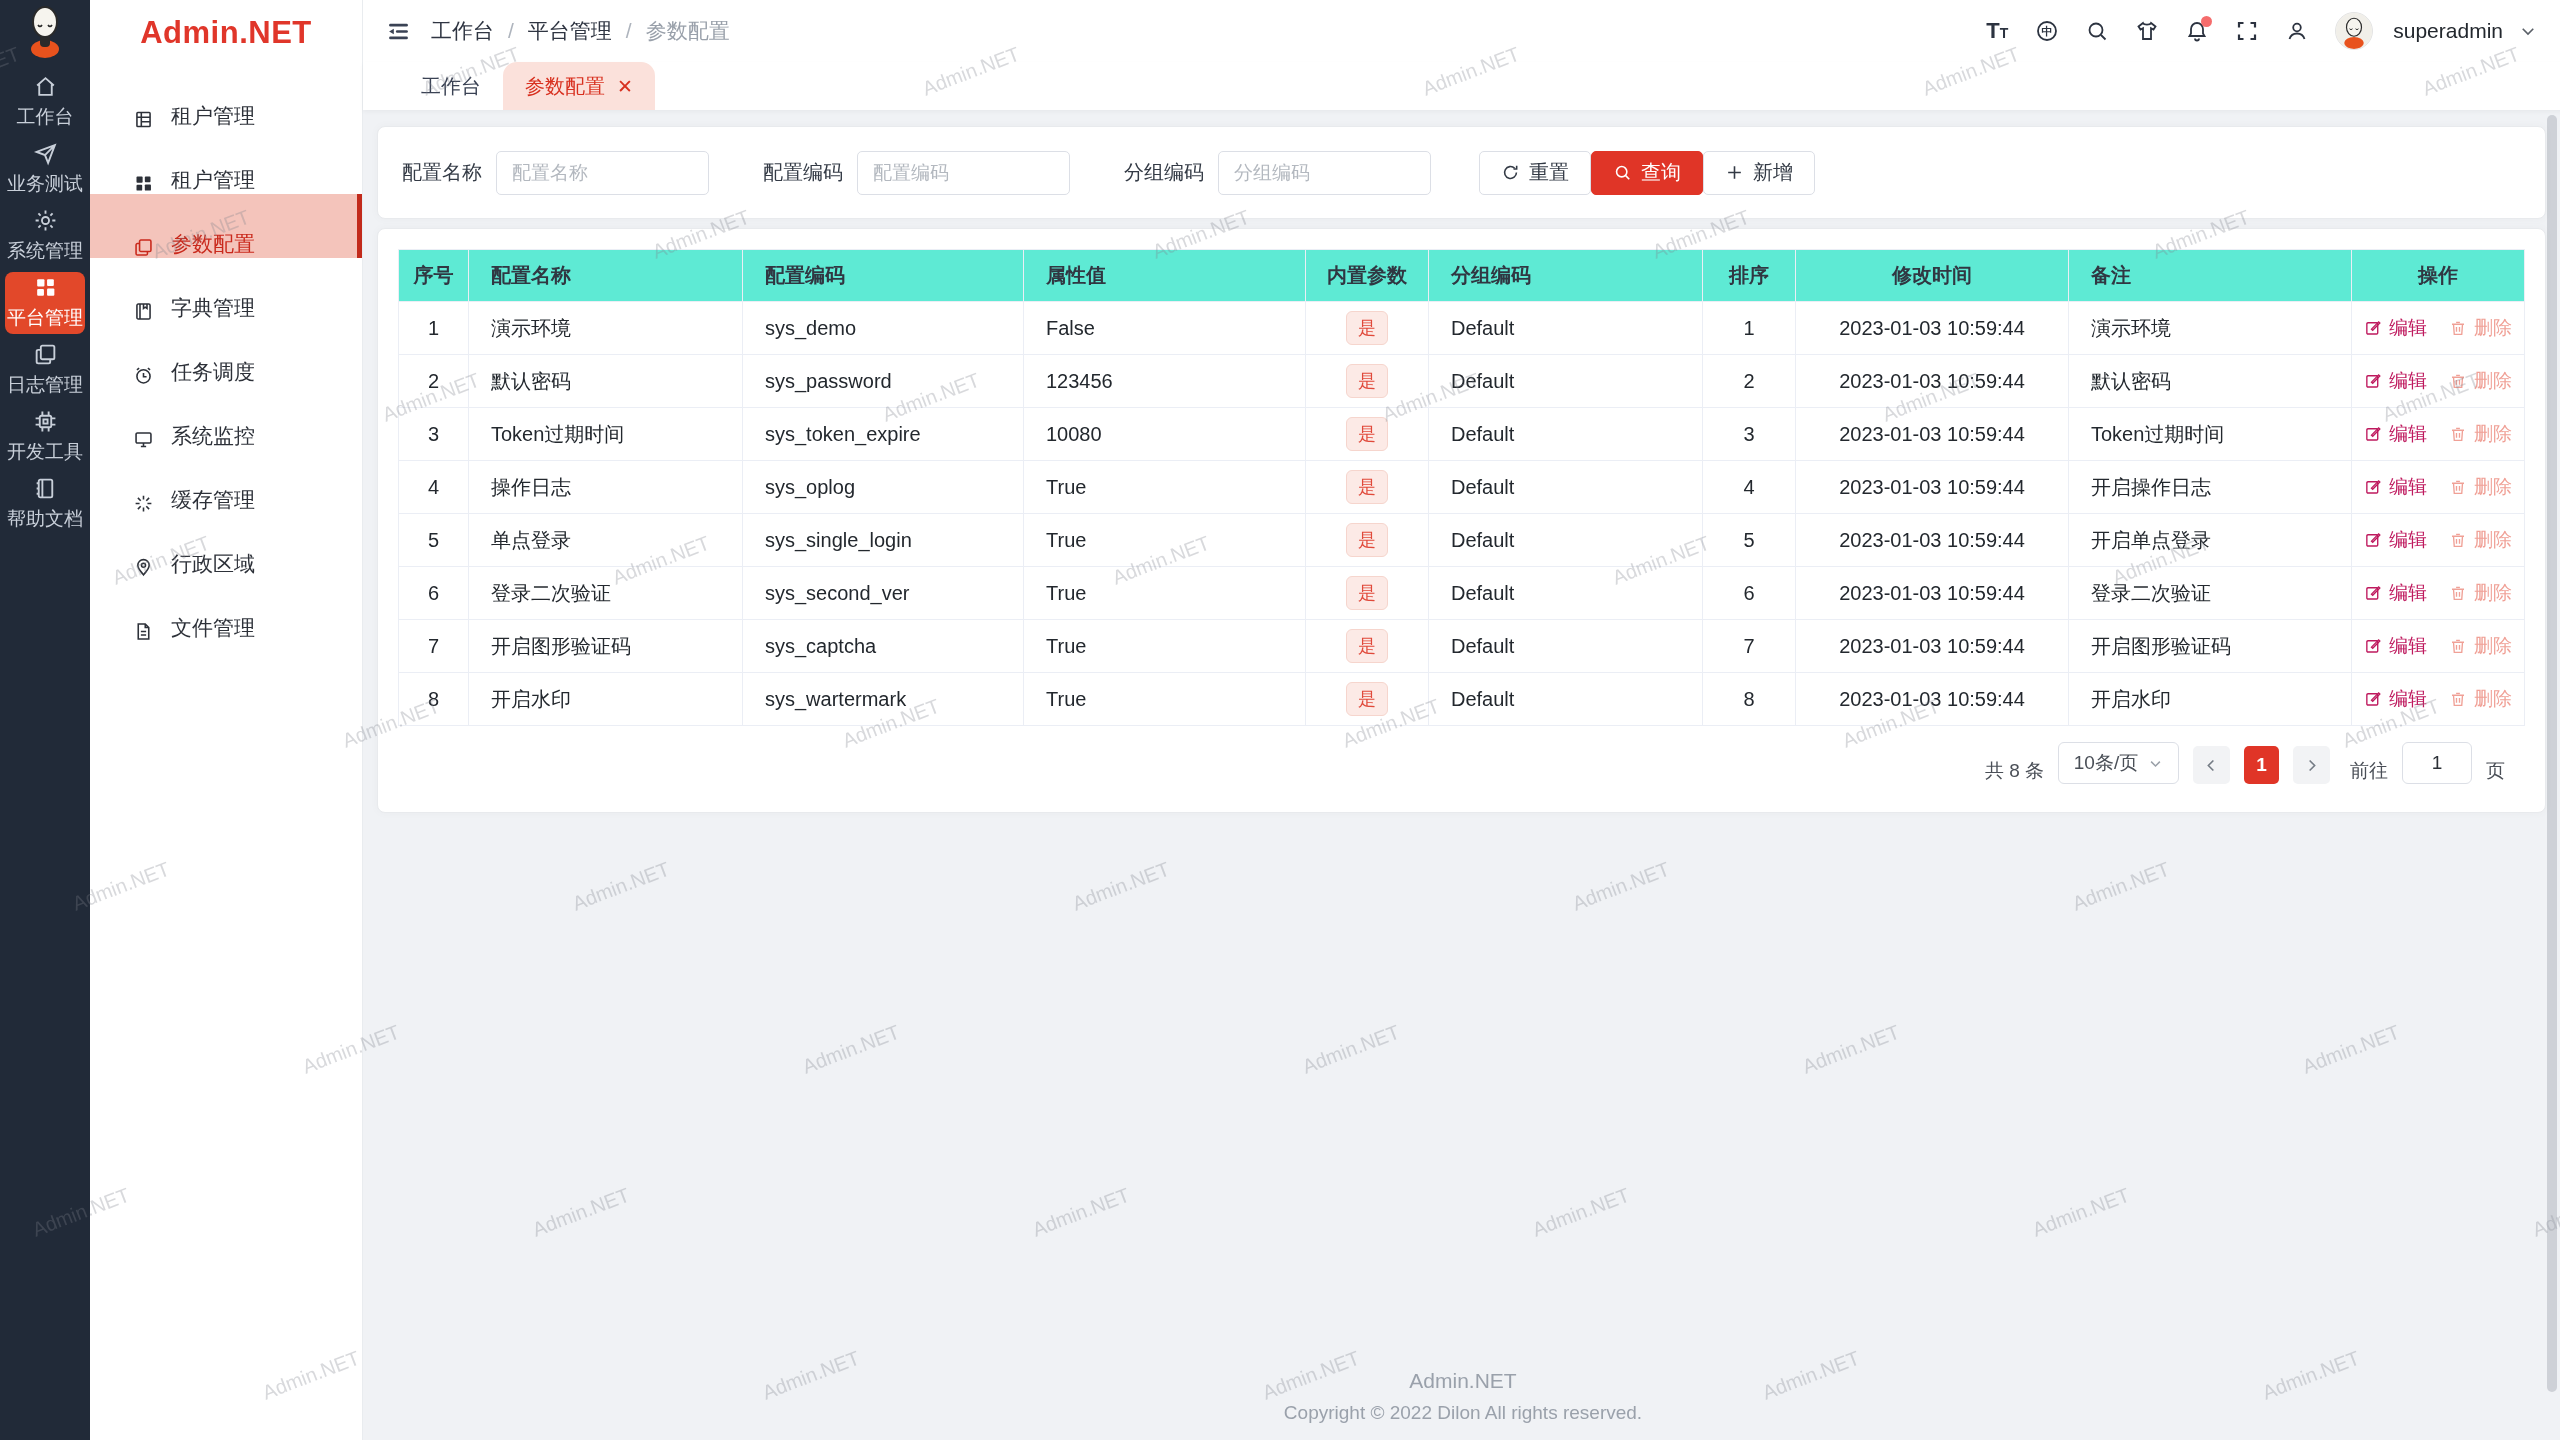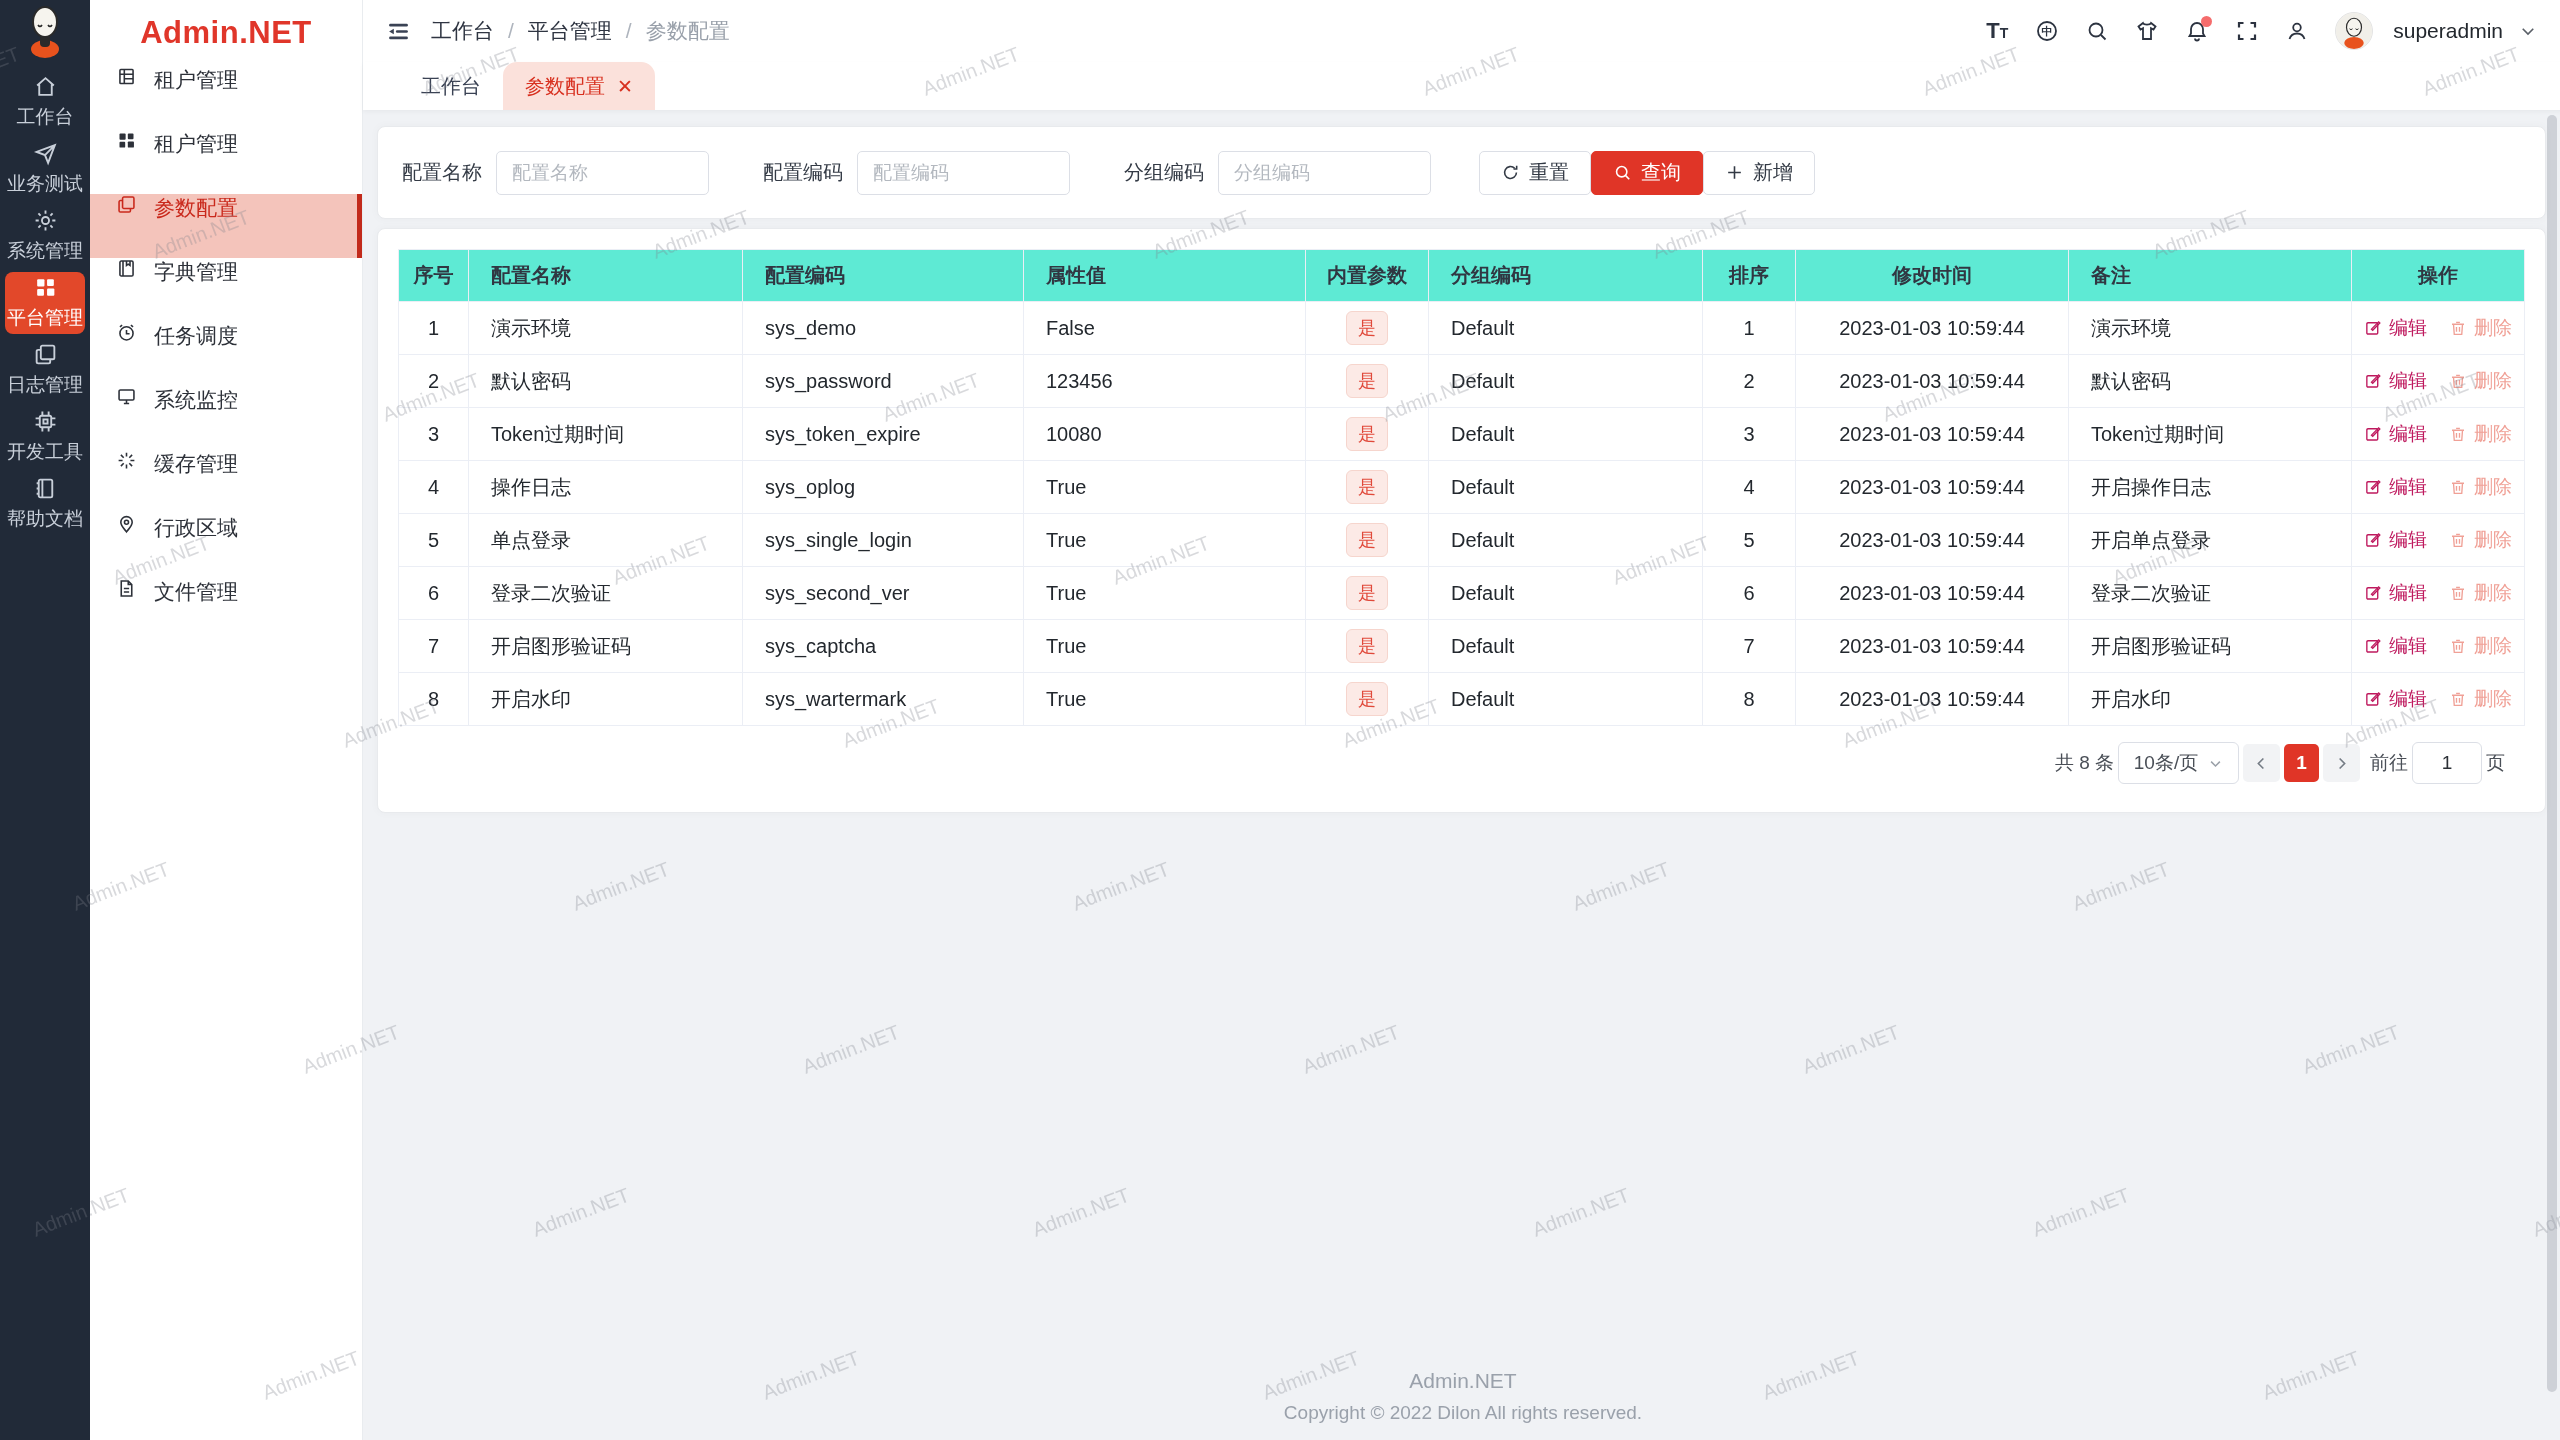--- a/index.html
+++ b/index.html
@@ -15,21 +15,21 @@
   .iconbar { width:90px; height:1440px; background:#212a38; flex:0 0 90px; display:flex; flex-direction:column; }
   .ib-logo { height:66px; display:flex; align-items:center; justify-content:center; }
   .ib-item { height:62px; margin:5px 5px; border-radius:8px; display:flex; flex-direction:column; align-items:center; justify-content:center; gap:5px; color:#c8cfd9; cursor:pointer; }
   .ib-item .lbl { font-size:19px; white-space:nowrap; }
   .ib-item svg { width:25px; height:25px; }
   .ib-item.active { background:#e2482a; color:#ffffff; }
 
   
   .sidebar { width:273px; flex:0 0 273px; background:#ffffff; border-right:1px solid #e9ecef; display:flex; flex-direction:column; }
   .side-logo { height:66px; display:flex; align-items:center; justify-content:center; color:#e0362a; font-weight:bold; font-size:31px; letter-spacing:.5px; }
-  .menu-item { height:64px; display:flex; align-items:flex-start; padding-left:26px; gap:17px; font-size:21px; color:#2d3139; cursor:pointer; position:relative; }
+  .menu-item { height:64px; display:flex; align-items:flex-end; padding-left:43px; gap:17px; font-size:21px; color:#2d3139; cursor:pointer; position:relative; }
   .menu-item svg { width:21px; height:21px; flex:0 0 21px; }
   .menu-item.active { background:#f4c4bb; color:#c9291c; }
   .menu-item.active::after { content:""; position:absolute; right:0; top:0; bottom:0; width:5px; background:#c22a1b; }
 
   
   .main { flex:1; display:flex; flex-direction:column; position:relative; }
   header { height:62px; background:#fff; display:flex; align-items:center; padding:0 26px 0 18px; }
   .fold-btn { width:34px; height:34px; display:flex; align-items:center; justify-content:center; color:#3a4254; cursor:pointer; }
   .fold-btn svg { width:25px; height:25px; }
   .breadcrumb { display:flex; align-items:center; margin-left:16px; font-size:21px; color:#2f3542; gap:14px; }
@@ -74,21 +74,21 @@
   .al-c { text-align:center; padding:0 4px; }
   .al-l { text-align:left; }
   .tag-yes { display:inline-block; padding:7px 11px; font-size:18px; line-height:1; color:#e0493a; background:#fceae6; border:1px solid #f6d5cd; border-radius:6px; }
   .op-cell { display:flex; align-items:center; justify-content:center; gap:22px; height:52px; }
   .op-link { display:inline-flex; align-items:center; gap:7px; font-size:19px; cursor:pointer; white-space:nowrap; }
   .op-link svg { width:18px; height:18px; }
   .op-edit { color:#be185d; }
   .op-del { color:#f0a096; }
 
   
-  .pager { display:flex; align-items:center; justify-content:flex-end; gap:4px; padding:16px 20px 8px 0; font-size:19px; color:#4a4f57; }
+  .pager { display:flex; align-items:flex-end; justify-content:flex-end; gap:14px; padding:16px 20px 8px 0; font-size:19px; color:#4a4f57; }
   .pg-select { width:121px; height:42px; border:1px solid #dcdfe6; border-radius:6px; display:flex; align-items:center; justify-content:center; gap:10px; cursor:pointer; color:#4a4f57; }
   .pg-select svg { width:15px; height:15px; color:#9aa0a8; }
   .pg-btn { width:37px; height:38px; background:#f2f3f5; border:none; border-radius:5px; display:flex; align-items:center; justify-content:center; color:#757c85; cursor:pointer; }
   .pg-btn svg { width:15px; height:15px; }
   .pg-cur { width:35px; height:38px; background:#e03527; color:#fff; font-weight:bold; border-radius:5px; display:flex; align-items:center; justify-content:center; cursor:pointer; }
   .pg-goto-input { width:70px; height:42px; border:1px solid #dcdfe6; border-radius:6px; text-align:center; font-size:19px; color:#2b3036; outline:none; font-family:inherit; }
 
   
   .footer { position:absolute; left:0; right:0; bottom:16px; text-align:center; color:#9aa1ab; }
   .footer .ft-title { font-size:21px; margin-bottom:9px; }

